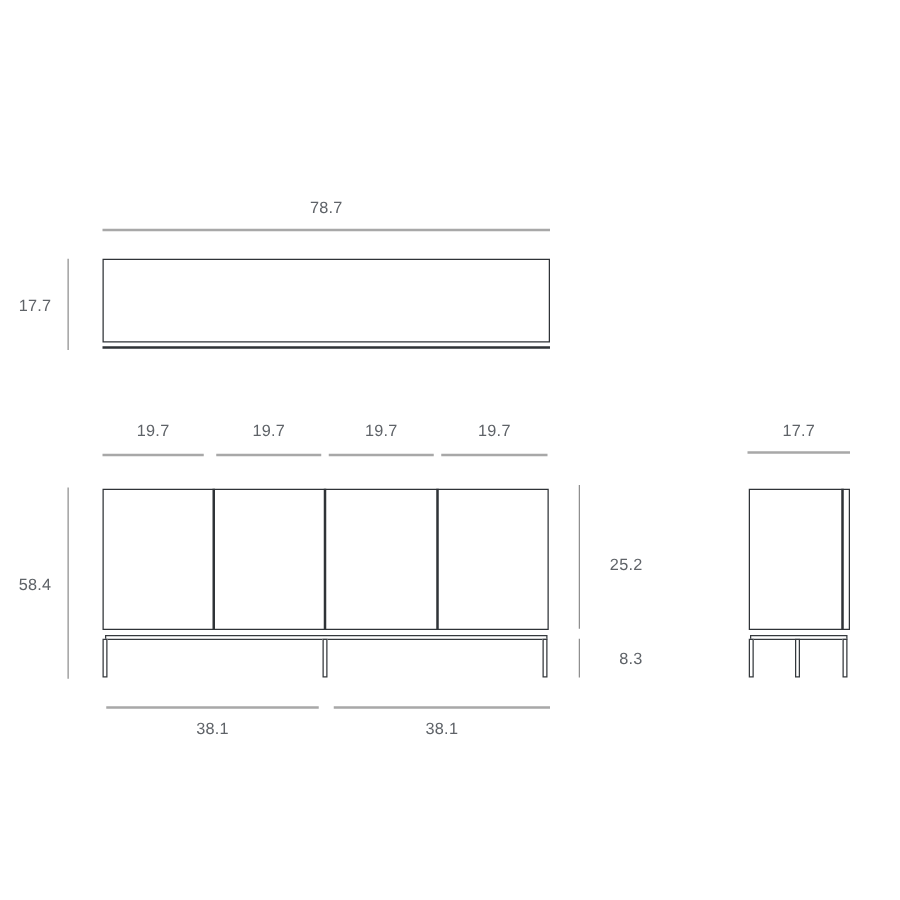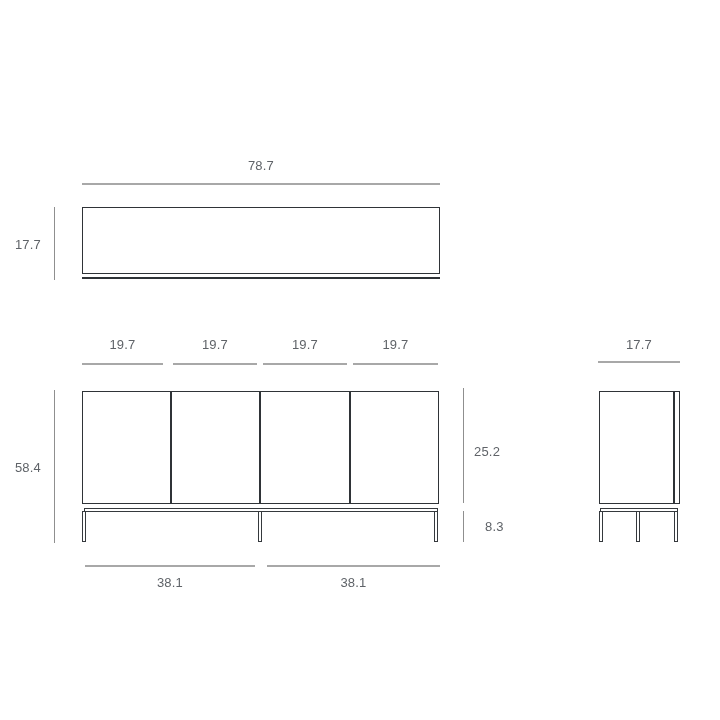--- a/index.html
+++ b/index.html
@@ -29,21 +29,21 @@
   
   .dim-label {
     position: absolute;
     font-size: 13px;
     line-height: 16px;
     color: #5f6368;
     text-align: center;
     letter-spacing: 0.2px;
     white-space: nowrap;
   }
-  .dim-label.align-left { text-align: left; }
+  .dim-label.align-left { text-align: right; }
   
   .obj-rect {
     position: absolute;
     border: 1.5px solid #2f3337;
     background: #ffffff;
     box-sizing: border-box;
   }
   .obj-hline {
     position: absolute;
     height: 2px;
@@ -103,21 +103,21 @@
 
     <div class="outline-bar" style="left:84px; top:508px; width:354px; height:4px;"></div>
     <div class="outline-bar" style="left:82px; top:511px; width:4px; height:31px;"></div>
     <div class="outline-bar" style="left:258px; top:511px; width:4px; height:31px;"></div>
     <div class="outline-bar" style="left:434px; top:511px; width:4px; height:31px;"></div>
 
     <div class="dim-v" style="left:463px; top:388px; height:115px;"></div>
     <div class="dim-label align-left" style="left:474px; top:444px; width:40px;">25.2</div>
 
     <div class="dim-v" style="left:463px; top:511px; height:31px;"></div>
-    <div class="dim-label align-left" style="left:474px; top:519px; width:40px;margin-left:11px;">8.3</div>
+    <div class="dim-label align-left" style="left:474px; top:519px; width:40px;">8.3</div>
 
     <div class="dim-h" style="left:85px; top:565px; width:170px;"></div>
     <div class="dim-h" style="left:267px; top:565px; width:173px;"></div>
     <div class="dim-label" style="left:85px; top:575px; width:170px;">38.1</div>
     <div class="dim-label" style="left:267px; top:575px; width:173px;">38.1</div>
   </div>
 
   <div>
 
     <div class="dim-label" style="left:598px; top:337px; width:82px;">17.7</div>

